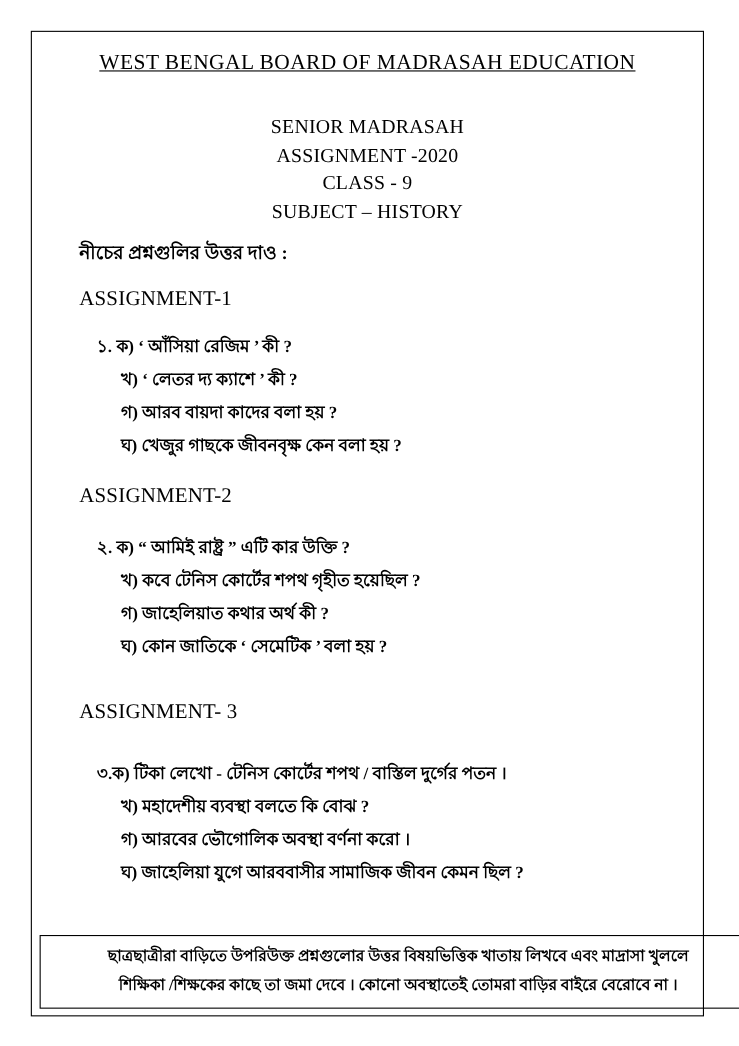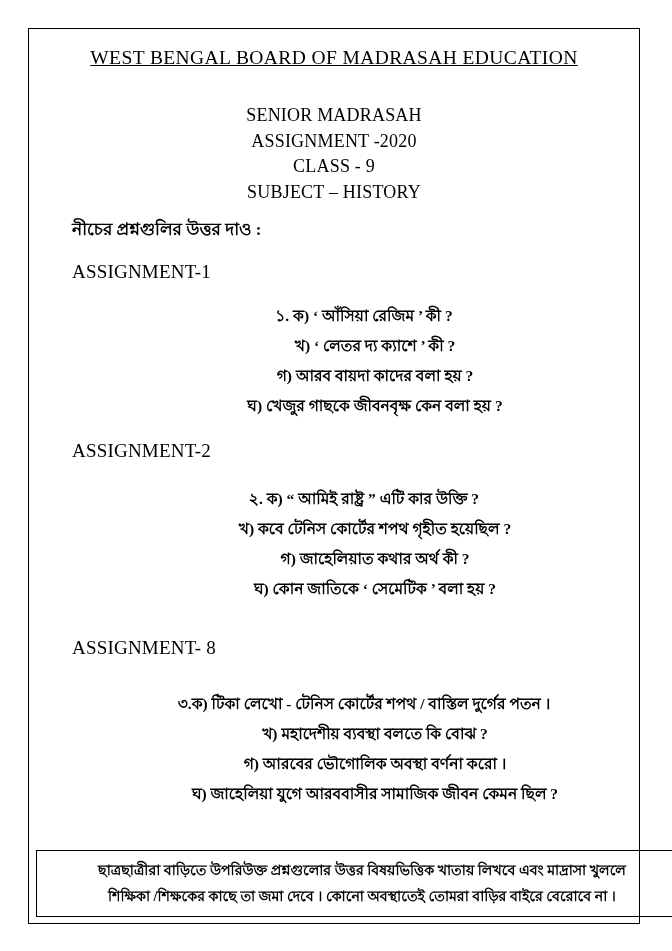--- a/index.html
+++ b/index.html
@@ -72,21 +72,20 @@
     font-size: 19px;
     font-family: "Liberation Serif", "DejaVu Serif", serif;
     letter-spacing: 0.2px;
   }
   .assign-1 { margin-top: 17px; }
   .assign-2 { margin-top: 19px; }
   .assign-3 { margin-top: 33px; }
 
   .qgroup {
     margin-top: 18px;
-    text-align: center;
   }
   .qgroup.g2 { margin-top: 22px; }
   .qgroup.g3 { margin-top: 30px; }
 
   .qline {
     font-size: 15.5px;
     line-height: 30px;
     font-family: "Liberation Serif", "DejaVu Sans", sans-serif;
     font-weight: 600;
     white-space: nowrap;
@@ -140,21 +139,21 @@
 
   <div class="assign-head assign-2">ASSIGNMENT-2</div>
 
   <div class="qgroup g2">
     <div class="qline first">২. ক) “ আমিই রাষ্ট্র ” এটি কার উক্তি ?</div>
     <div class="qline sub">খ) কবে টেনিস কোর্টের শপথ গৃহীত হয়েছিল ?</div>
     <div class="qline sub">গ) জাহেলিয়াত কথার অর্থ কী ?</div>
     <div class="qline sub">ঘ) কোন জাতিকে ‘ সেমেটিক ’ বলা হয় ?</div>
   </div>
 
-  <div class="assign-head assign-3">ASSIGNMENT- 8</div>
+  <div class="assign-head assign-3">ASSIGNMENT- 3</div>
 
   <div class="qgroup g3">
     <div class="qline first">৩.ক) টিকা লেখো - টেনিস কোর্টের শপথ / বাস্তিল দুর্গের পতন  ।</div>
     <div class="qline sub">খ) মহাদেশীয় ব্যবস্থা বলতে কি বোঝ ?</div>
     <div class="qline sub">গ) আরবের ভৌগোলিক অবস্থা বর্ণনা করো  ।</div>
     <div class="qline sub">ঘ) জাহেলিয়া যুগে আরববাসীর সামাজিক জীবন কেমন ছিল ?</div>
   </div>
 
   <div class="footer-box">
     <div class="footer-line">ছাত্রছাত্রীরা বাড়িতে  উপরিউক্ত প্রশ্নগুলোর উত্তর বিষয়ভিত্তিক খাতায় লিখবে এবং  মাদ্রাসা খুললে</div>

